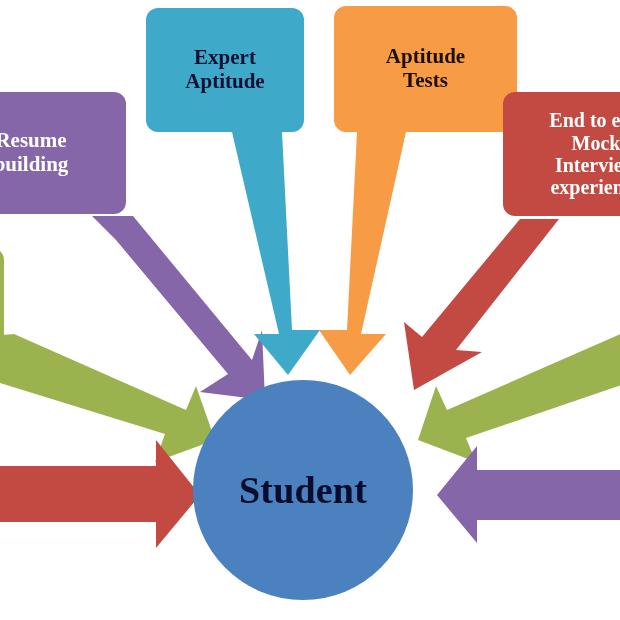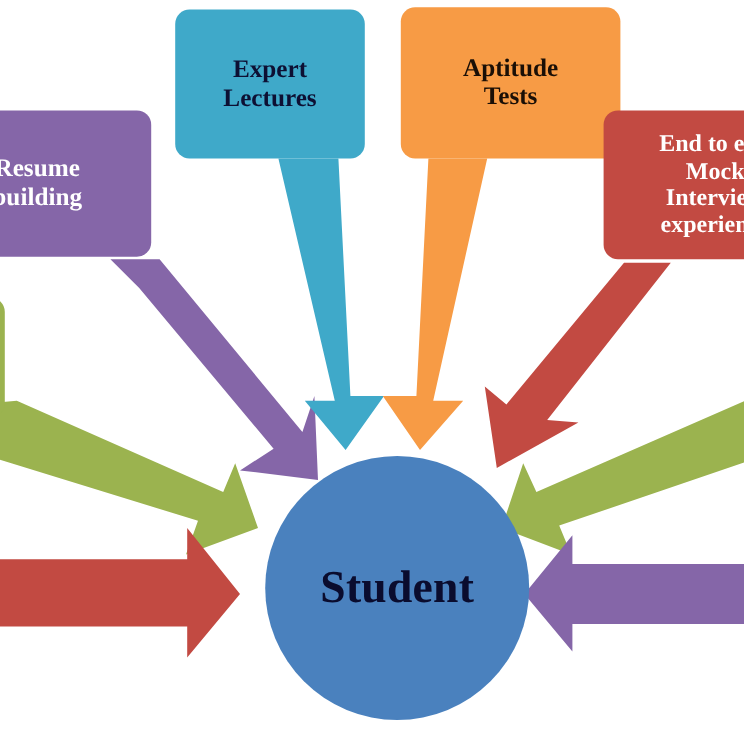--- a/index.html
+++ b/index.html
@@ -47,21 +47,21 @@
   }
   #node-green-left{
     left:-22px; top:248px; width:26px; height:100px;
     background:#9BB34F; color:#ffffff; font-size:17px;
     padding:2px;
   }
 
   
   #hub{
     position:absolute;
-    left:221px; top:380px;
+    left:193px; top:380px;
     width:220px; height:220px;
     border-radius:50%;
     background:#4A81BE;
     display:flex;align-items:center;justify-content:center;
     z-index:6;
   }
   #hub .hub-label{
     color:#0a0c2e;
     font-size:38px;
     font-weight:bold;
@@ -97,21 +97,21 @@
     <span class="node-label"></span>
   </div>
 
   <div class="node" id="node-resume">
     <span class="node-label">Resume
 building</span>
   </div>
 
   <div class="node" id="node-lectures">
     <span class="node-label">Expert
-Lectures</span>
+Aptitude</span>
   </div>
 
   <div class="node" id="node-aptitude">
     <span class="node-label">Aptitude
 Tests</span>
   </div>
 
   <div class="node" id="node-mock">
     <span class="node-label">End to end
 Mock

